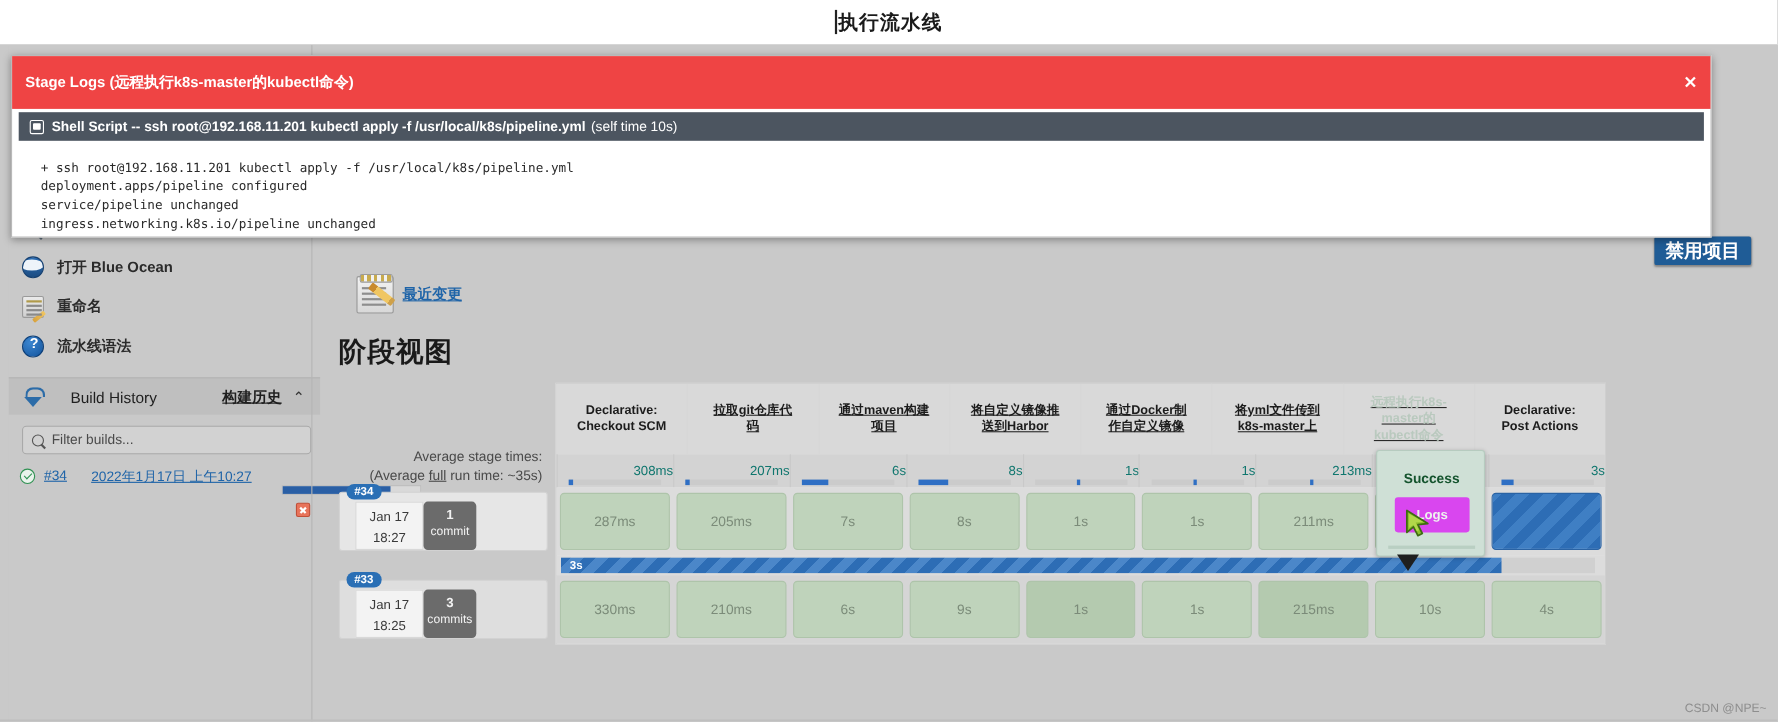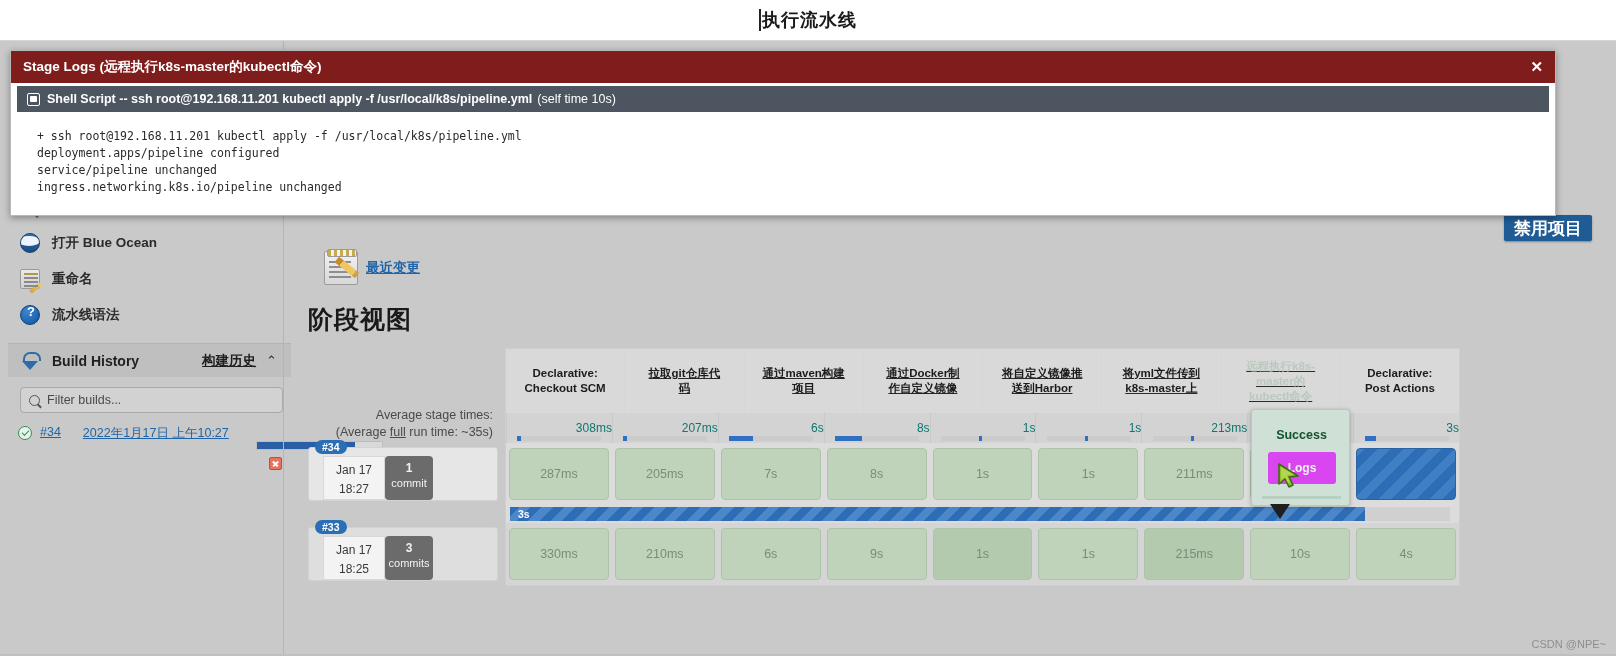--- a/index.html
+++ b/index.html
@@ -107,21 +107,21 @@
   }
   .ico-hist:after{
     content:""; position:absolute; left:2px; top:10px; width:0; height:0;
     border-left:8px solid transparent; border-right:8px solid transparent; border-top:9px solid #2c6ca8;
   }
 
   .build-hist-row{
     margin-top:10px; height:34px; background:#bfbfbf; border-top:1px solid #b3b3b3;
     display:flex; align-items:center; padding-left:12px;
   }
-  .build-hist-row .bh-title{ margin-left:12px; font-size:14px; font-weight:bold; color:#1f1f1f; }
+  .build-hist-row .bh-title{ margin-left:24px; font-size:14px; font-weight:normal; color:#1f1f1f; }
   .build-hist-row .bh-cn{
     margin-left:auto; margin-right:10px; font-size:13.5px; font-weight:bold; color:#1f1f1f;
     text-decoration:underline; cursor:pointer;
   }
   .bh-chevron{ margin-right:14px; color:#333; font-size:13px; }
 
   .filter-wrap{ padding:10px 14px 6px 12px; }
   .filter-box{
     width:263px; height:26px; background:#d2d2d2; border:1px solid #a9a9a9; border-radius:4px;
     display:flex; align-items:center; padding-left:8px; font-size:12.5px; color:#4a4a4a;
@@ -296,21 +296,21 @@
   }
   .tip-cursor{
     position:absolute; left:24px; top:52px; width:30px; height:28px; z-index:50;
   }
   .modal{
     position:absolute; left:10px; top:50px; width:1546px; height:166px;
     background:#fff; border:1px solid #b9b9b9; box-shadow:0 2px 7px rgba(0,0,0,.35);
     z-index:100;
   }
   .modal-head{
-    height:32px; background:#7f1d1d; color:#fff;
+    height:48px; background:#ef4444; color:#fff;
     display:flex; align-items:center; padding:0 12px; font-size:13.5px; font-weight:bold;
   }
   .modal-close{ margin-left:auto; font-size:15px; font-weight:bold; cursor:pointer; color:#fff; }
   .modal-sub{
     margin:3px 6px 0 6px; height:26px; background:#4c5560; color:#fff;
     display:flex; align-items:center; padding:12px 10px; font-size:12.5px; font-weight:bold;
   }
   .sub-ico{
     width:13px; height:13px; border:1.4px solid #fff; border-radius:2px; position:relative;
     margin-right:7px; flex:0 0 13px;
@@ -445,28 +445,28 @@
             </div>
         </div>
         <div class="sv-head cn">
           <div>
               <span class="hl">通过maven构建</span>
           <span class="hl">项目</span>
             </div>
         </div>
         <div class="sv-head cn">
           <div>
+              <span class="hl">将自定义镜像推</span>
+          <span class="hl">送到Harbor</span>
+            </div>
+        </div>
+        <div class="sv-head cn">
+          <div>
               <span class="hl">通过Docker制</span>
           <span class="hl">作自定义镜像</span>
-            </div>
-        </div>
-        <div class="sv-head cn">
-          <div>
-              <span class="hl">将自定义镜像推</span>
-          <span class="hl">送到Harbor</span>
             </div>
         </div>
         <div class="sv-head cn">
           <div>
               <span class="hl">将yml文件传到</span>
           <span class="hl">k8s-master上</span>
             </div>
         </div>
         <div class="sv-head cn" style="color:#b9c9be;">
           <div>

